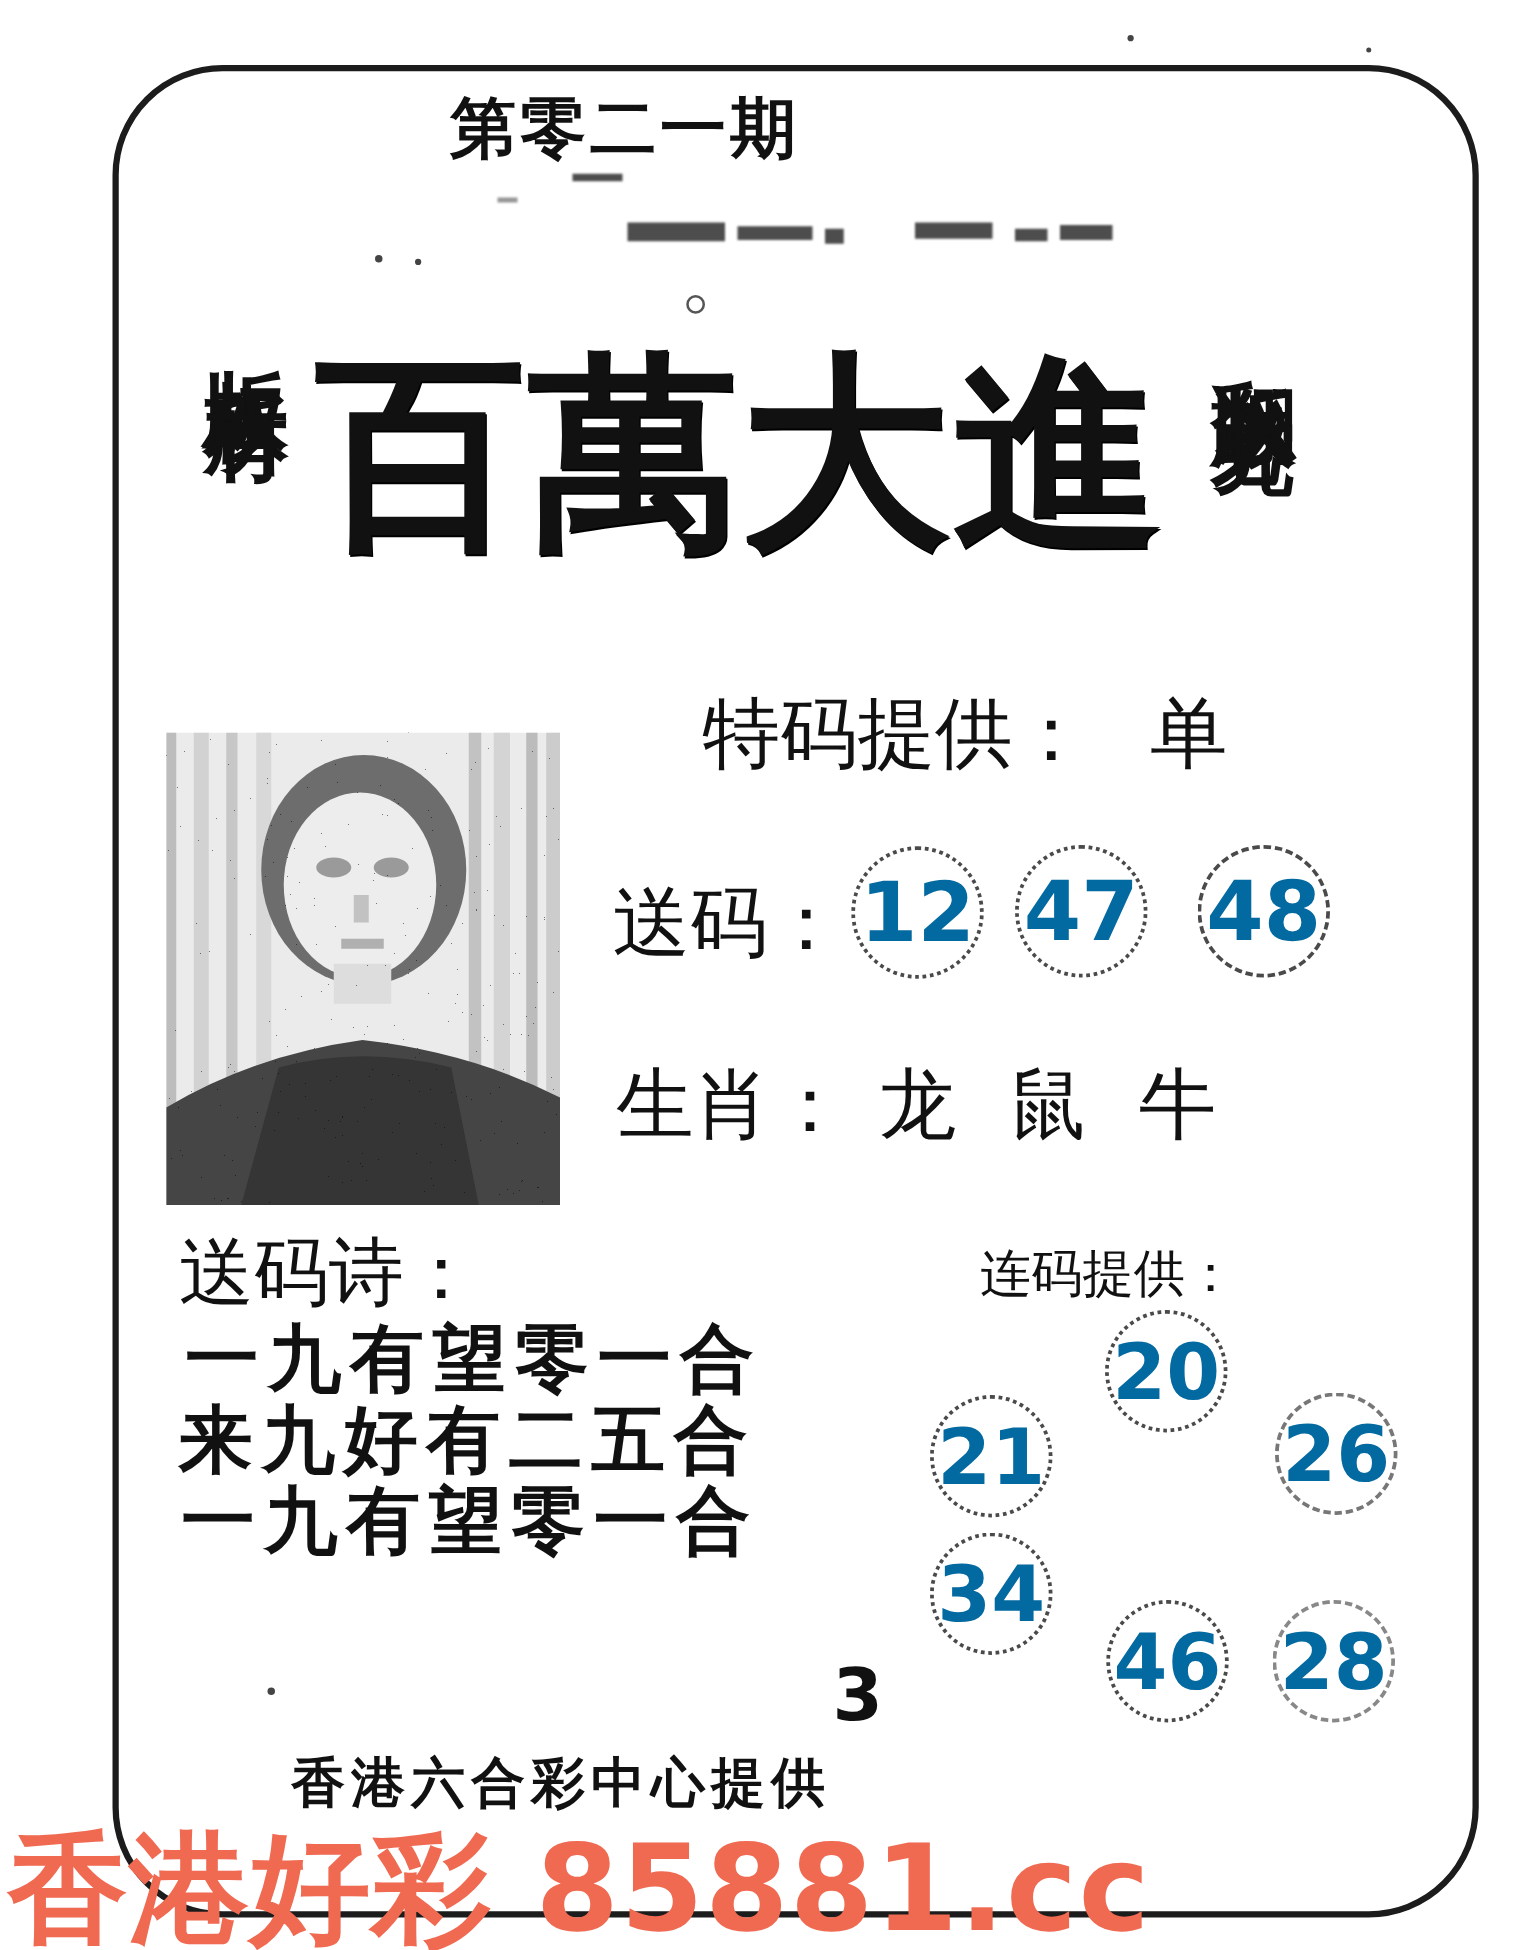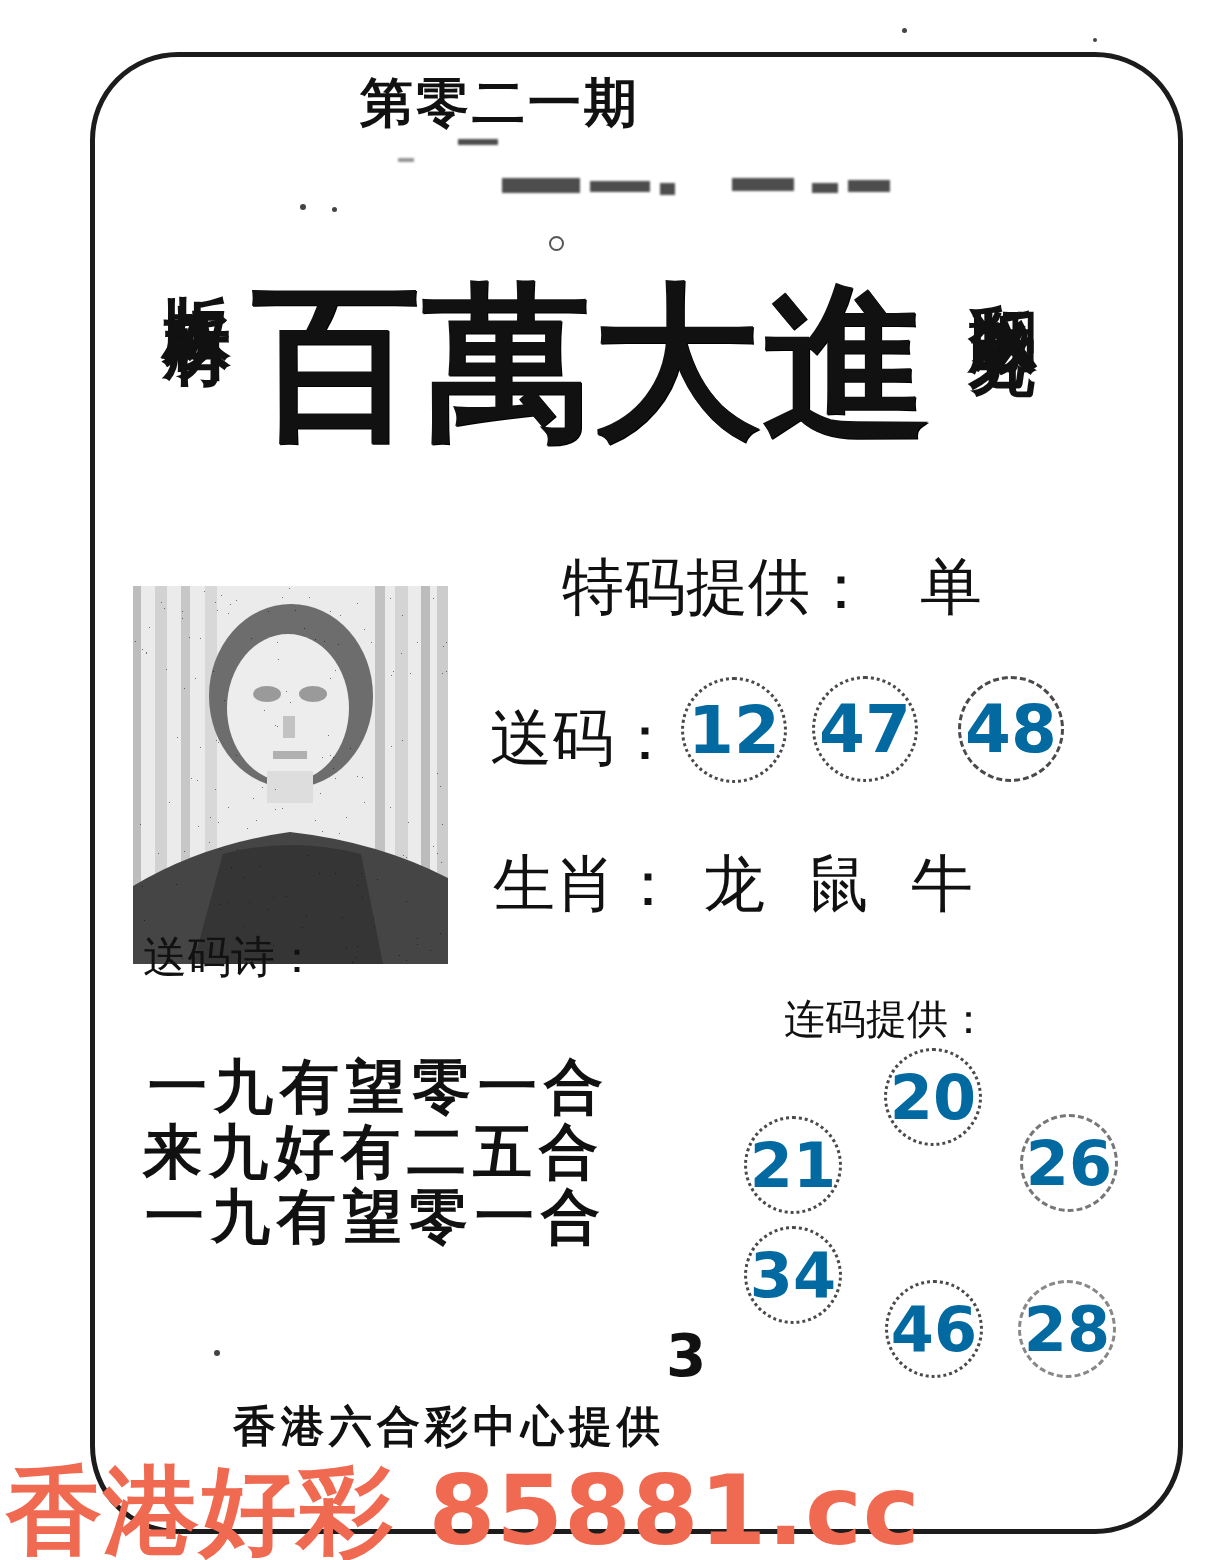--- a/index.html
+++ b/index.html
@@ -127,21 +127,21 @@
       <span>48</span>
     </div>
 
   <div class="abs row-label" style="left:493px;top:842px;">生肖：</div>
   <div class="abs zodiac-row" style="left:703px;top:842px;">
     <span class="row-label">龙</span>
     <span class="row-label">鼠</span>
     <span class="row-label">牛</span>
   </div>
 
-  <div class="abs row-label" style="left:143px;top:928px;font-size:44px;">送码诗：</div>
+  <div class="abs row-label" style="left:143px;top:978px;font-size:60px;">送码诗：</div>
   <div class="abs poem-line" style="left:148px;top:1048px;">一九有望零一合</div>
   <div class="abs poem-line" style="left:143px;top:1113px;">来九好有二五合</div>
   <div class="abs poem-line" style="left:145px;top:1178px;">一九有望零一合</div>
 
   <div class="abs row-label" style="left:784px;top:992px;font-size:41px;">连码提供：</div>
 
   <div class="circle-num small-circ" style="left:744px;top:1116px;">
       <span>21</span>
     </div>
   <div class="circle-num small-circ" style="left:872px;top:1048px;margin-left:12px;">

